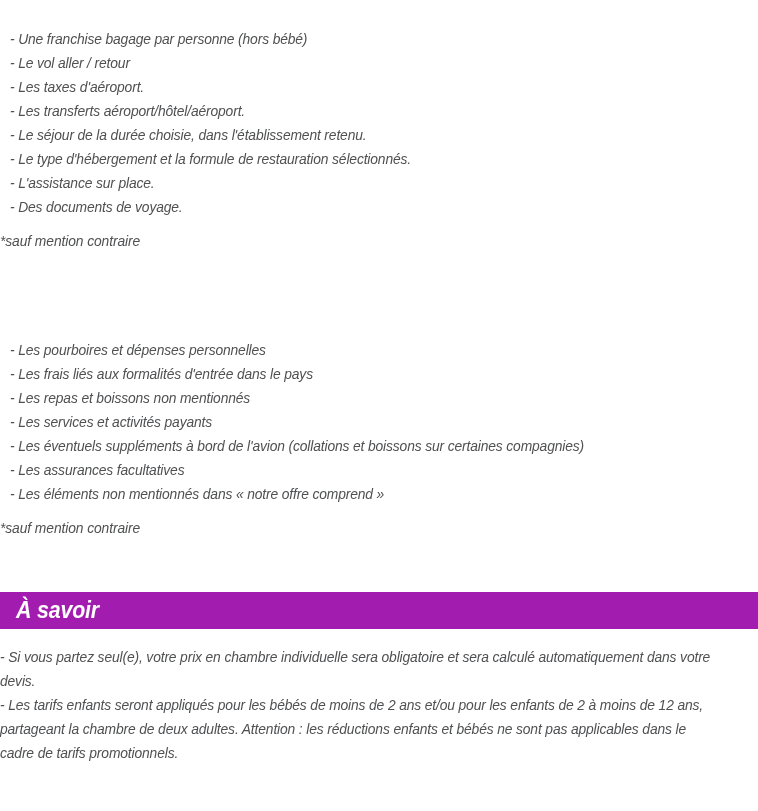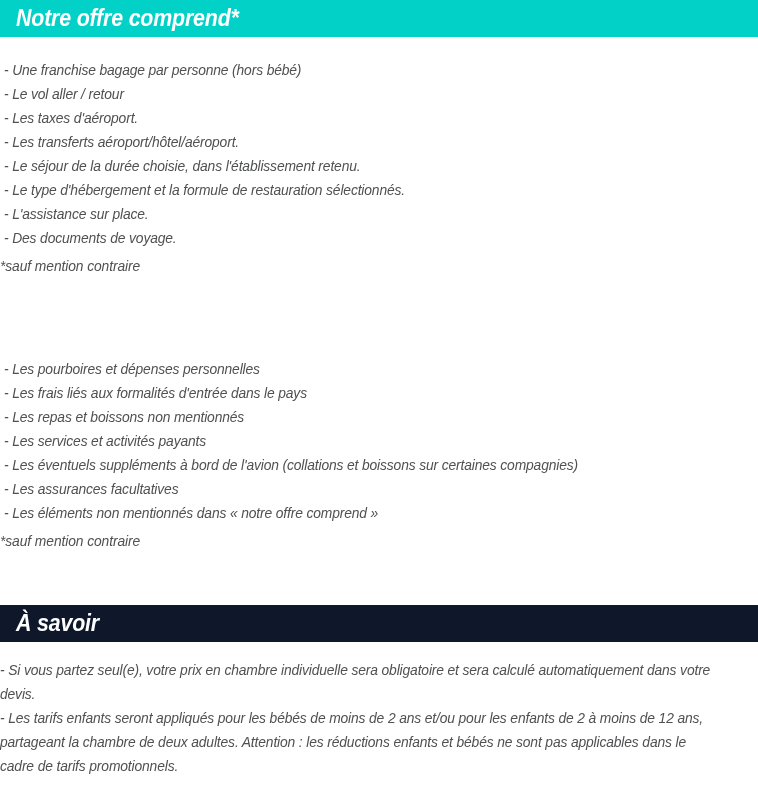--- a/index.html
+++ b/index.html
@@ -42,21 +42,21 @@
     transform-origin: left center;
     white-space: nowrap;
   }
 
   
   .section-body {
     padding: 0 12px 0 0;
   }
   .list {
     list-style: none;
-    margin: 4px;
+    margin: 10px;
     padding: 0;
   }
   .list li,
   .para,
   .footnote {
     color: #4f5052;
     font-style: italic;
     font-size: 14.5px;
     line-height: 24px;
     letter-spacing: -0.15px;
@@ -81,23 +81,20 @@
   .body-inner {
     padding-right: 14px;
   }
 </style>
 </head>
 <body style="background: rgb(255, 255, 255);">
 
 <div class="page">
 
   <div class="section">
-    <div class="section-header" style="background: rgb(2, 209, 200);">
-      <span class="title" style="color: rgb(255, 255, 255);">Notre offre comprend*</span>
-    </div>
     <div class="sp-top-1"></div>
     <div class="section-body body-inner">
       <ul class="list">
         <li style="color: rgb(79, 80, 82);">- Une franchise bagage par personne (hors bébé)</li>
         <li style="color: rgb(79, 80, 82);">- Le vol aller / retour</li>
         <li style="color: rgb(79, 80, 82);">- Les taxes d'aéroport.</li>
         <li style="color: rgb(79, 80, 82);">- Les transferts aéroport/hôtel/aéroport.</li>
         <li style="color: rgb(79, 80, 82);">- Le séjour de la durée choisie, dans l'établissement retenu.</li>
         <li style="color: rgb(79, 80, 82);">- Le type d'hébergement et la formule de restauration sélectionnés.</li>
         <li style="color: rgb(79, 80, 82);">- L'assistance sur place.</li>
@@ -121,21 +118,21 @@
         <li style="color: rgb(79, 80, 82);">- Les assurances facultatives</li>
         <li style="color: rgb(79, 80, 82);">- Les éléments non mentionnés dans « notre offre comprend »</li>
       </ul>
       <div class="footnote" style="color: rgb(79, 80, 82);">*sauf mention contraire</div>
     </div>
   </div>
 
   <div class="sp-after-2"></div>
 
   <div class="section">
-    <div class="section-header" style="background: #0f172a;">
+    <div class="section-header" style="background: #a21caf;">
       <span class="title" style="color: rgb(255, 255, 255);">À savoir</span>
     </div>
     <div class="sp-top-3"></div>
     <div class="section-body body-inner">
       <p class="para" style="color: rgb(79, 80, 82);">- Si vous partez seul(e), votre prix en chambre individuelle sera obligatoire et sera calculé automatiquement dans votre devis.</p>
       <p class="para" style="color: rgb(79, 80, 82);">- Les tarifs enfants seront appliqués pour les bébés de moins de 2 ans et/ou pour les enfants de 2 à moins de 12 ans, partageant la chambre de deux adultes. Attention : les réductions enfants et bébés ne sont pas applicables dans le cadre de tarifs promotionnels.</p>
     </div>
   </div>
 
 </div>

